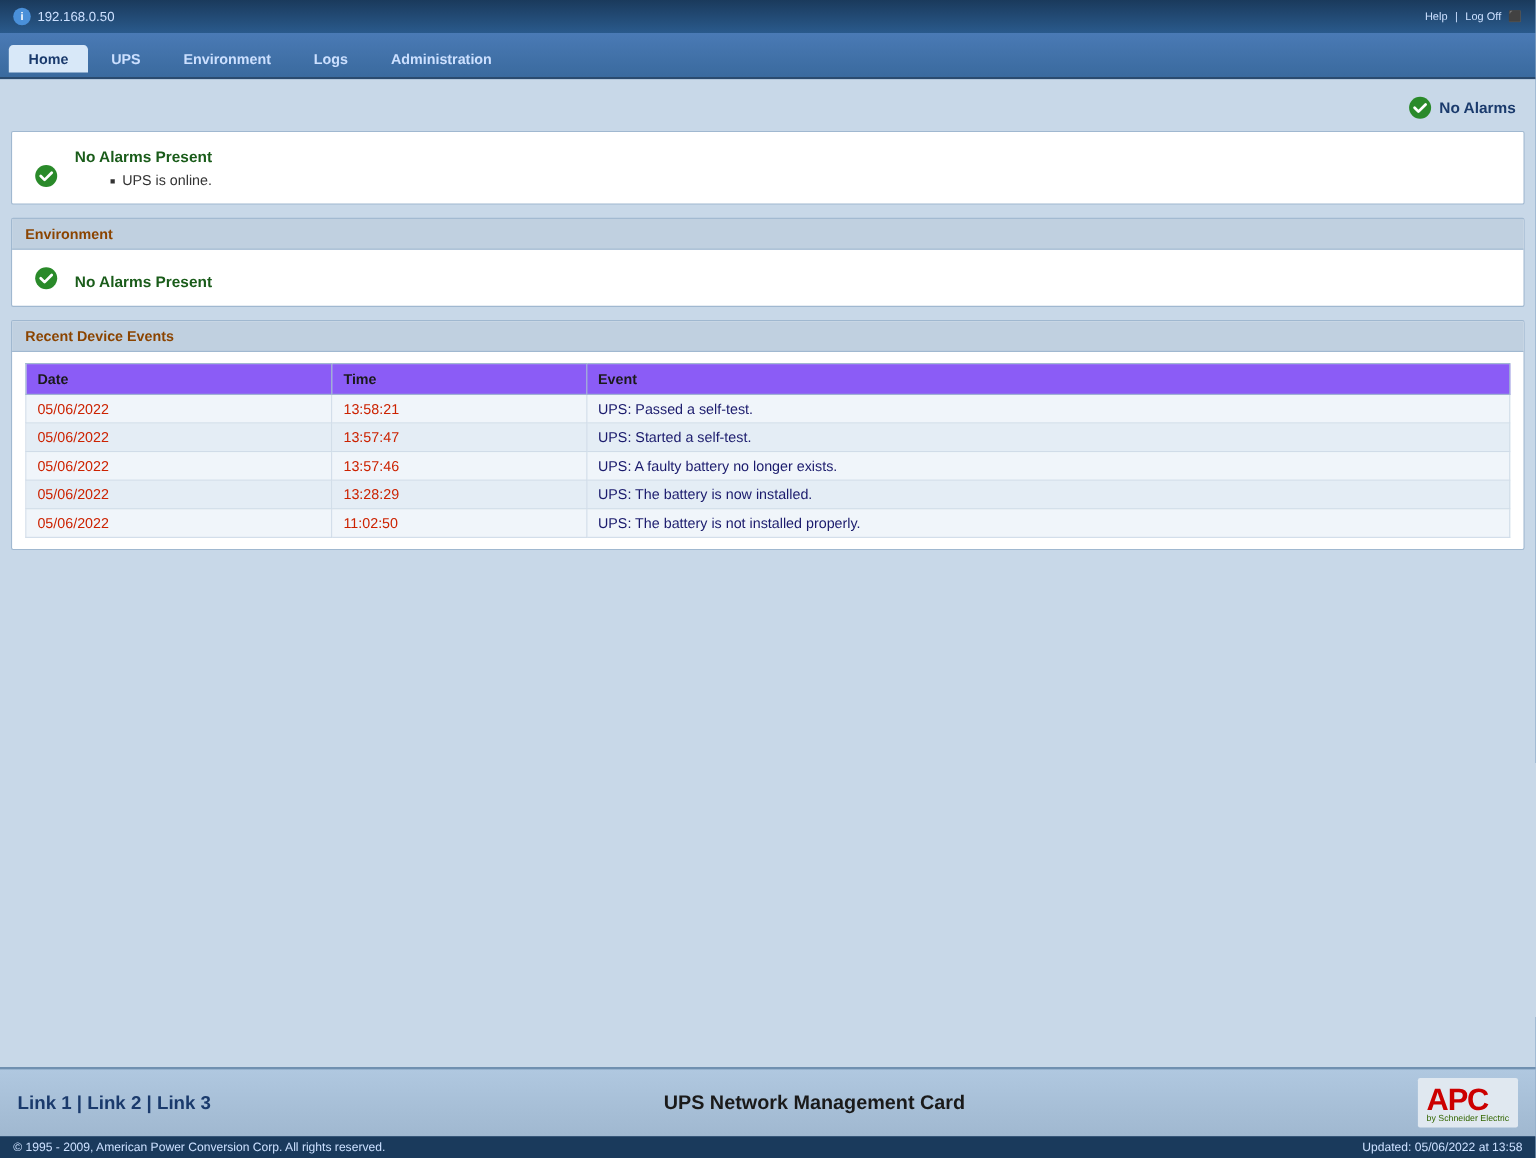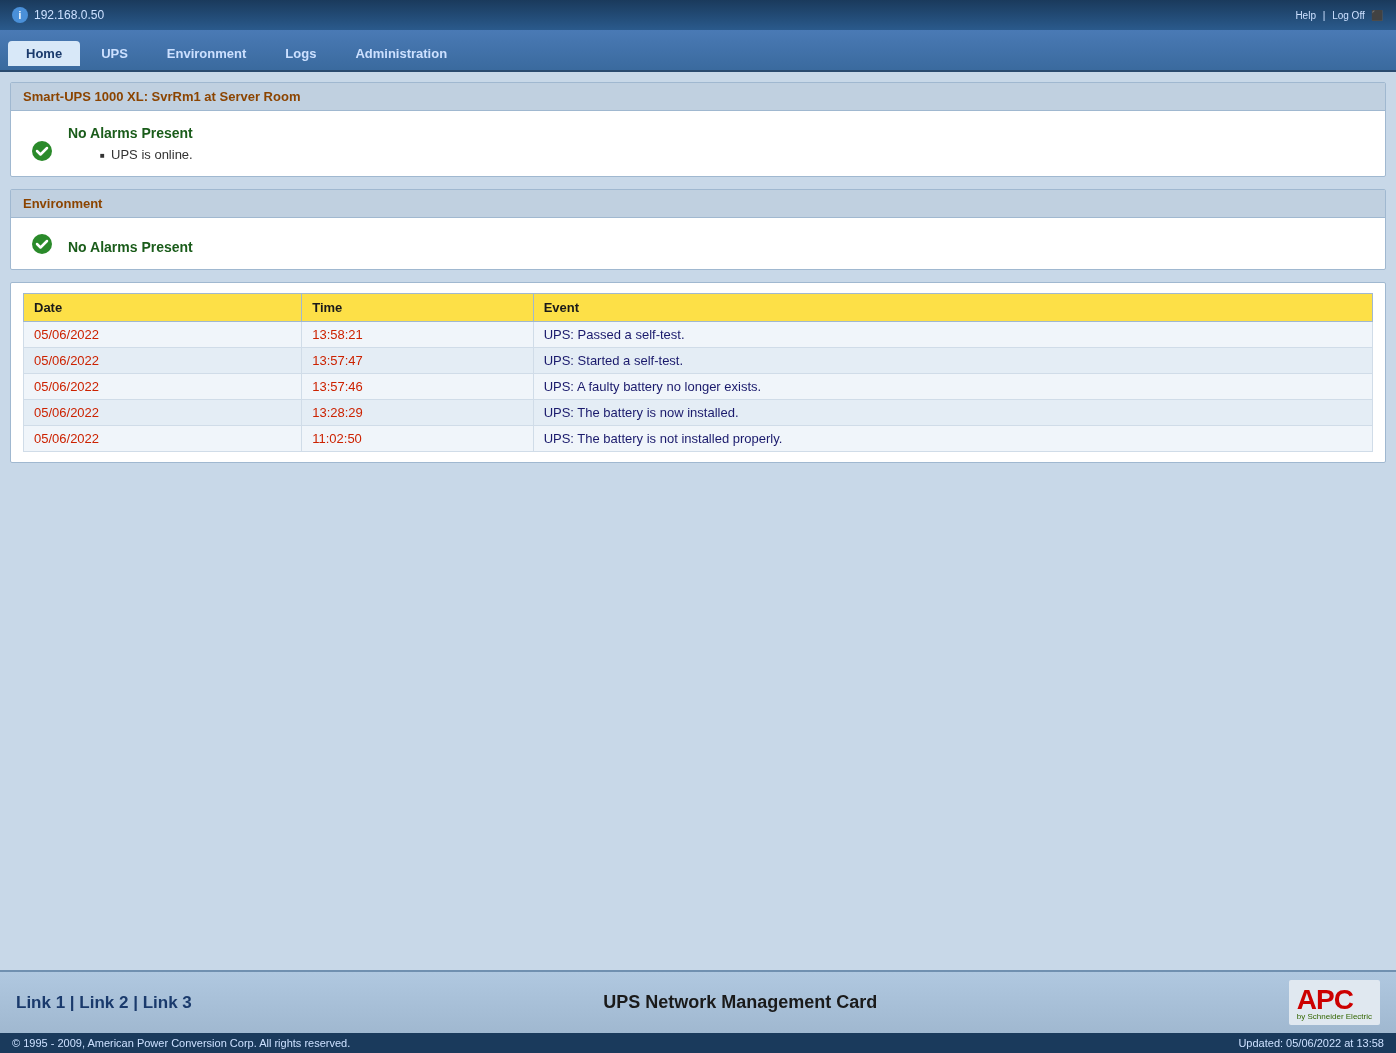--- a/index.html
+++ b/index.html
@@ -158,21 +158,21 @@
       margin-top: 1px;
     }
 
     
     .events-table {
       width: 100%;
       border-collapse: collapse;
       font-size: 13px;
     }
     .events-table th {
-      background: #fde047;
+      background: #8b5cf6;
       padding: 6px 10px;
       text-align: left;
       font-weight: bold;
       color: #1a1a1a;
       border: 1px solid #a0b8d0;
     }
     .events-table td {
       padding: 5px 10px;
       border: 1px solid #d0dce8;
     }
@@ -297,25 +297,31 @@
   <a class="nav-tab" href="#">
     <span>Logs</span>
   </a>
   <a class="nav-tab" href="#">
     <span>Administration</span>
   </a>
 </div>
 
 <div class="main-content">
 
+  <div class="status-bar">
+    <div class="no-alarms-badge">
+      <svg class="green-check" viewBox="0 0 22 22">
+        <circle cx="11" cy="11" r="10" fill="#2a8a2a"></circle>
+        <polyline points="6,11 9.5,14.5 16,8" stroke="white" stroke-width="2.5" fill="none" stroke-linecap="round" stroke-linejoin="round"></polyline>
+      </svg>
+      <span>No Alarms</span>
+    </div>
+  </div>
 
   <div class="panel">
-    <div class="panel-header">
-      <span>Smart-UPS 1000 XL: SvrRm1 at Server Room</span>
-    </div>
     <div class="panel-body">
       <div class="no-alarms-section">
         <svg class="green-check" viewBox="0 0 22 22">
           <circle cx="11" cy="11" r="10" fill="#2a8a2a"></circle>
           <polyline points="6,11 9.5,14.5 16,8" stroke="white" stroke-width="2.5" fill="none" stroke-linecap="round" stroke-linejoin="round"></polyline>
         </svg>
         <div>
           <div class="no-alarms-label">No Alarms Present</div>
           <ul class="bullet-list">
             <li>UPS is online.</li>
@@ -334,20 +340,23 @@
         <svg class="green-check" viewBox="0 0 22 22">
           <circle cx="11" cy="11" r="10" fill="#2a8a2a"></circle>
           <polyline points="6,11 9.5,14.5 16,8" stroke="white" stroke-width="2.5" fill="none" stroke-linecap="round" stroke-linejoin="round"></polyline>
         </svg>
         <div class="no-alarms-label">No Alarms Present</div>
       </div>
     </div>
   </div>
 
   <div class="panel">
+    <div class="panel-header">
+      <span>Recent Device Events</span>
+    </div>
     <div class="panel-body" style="padding: 10px 12px;">
       <table class="events-table">
         <thead>
           <tr>
             <th>Date</th>
             <th>Time</th>
             <th>Event</th>
           </tr>
         </thead>
         <tbody id="events-tbody">

